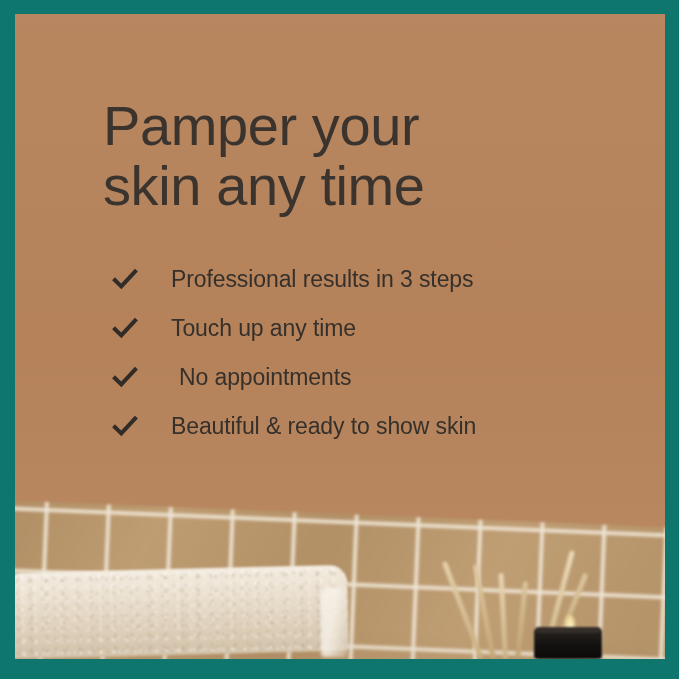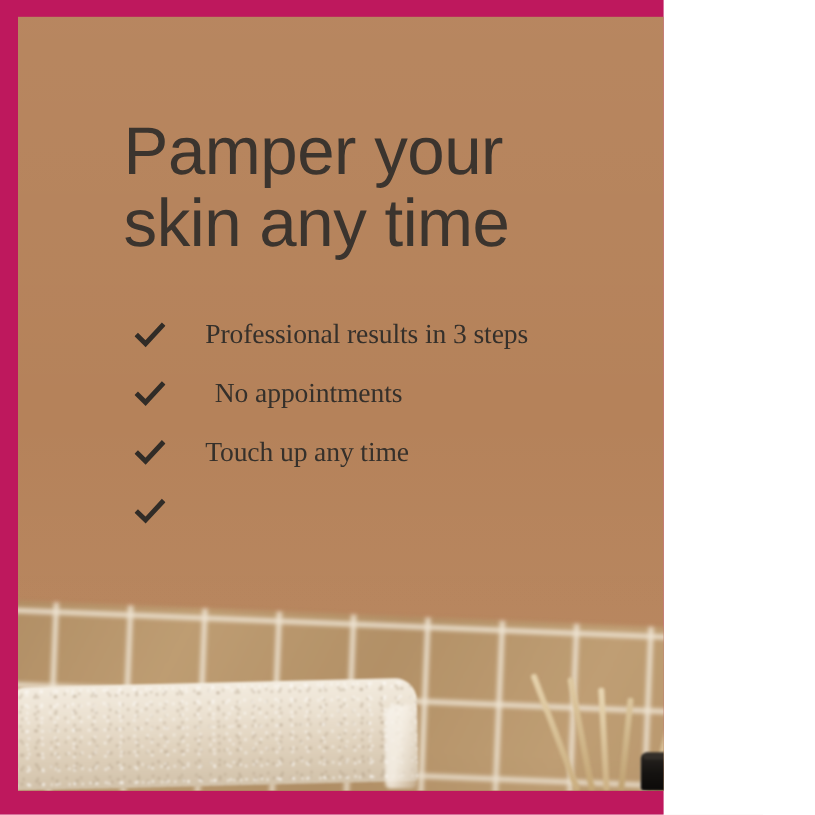--- a/index.html
+++ b/index.html
@@ -9,23 +9,23 @@
   }
   body {
     width: 679px;
     height: 679px;
     font-family: "Liberation Sans", sans-serif;
     overflow: hidden;
   }
 
   #poster {
     position: relative;
-    width: 553px;
+    width: 679px;
     height: 679px;
-    background: #be185d;
+    background: #0f766e;
     overflow: hidden;
   }
 
   
   #panel {
     position: absolute;
     left: 15px;
     top: 14px;
     width: 650px;
     height: 645px;
@@ -87,21 +87,20 @@
   .bullet-label {
     position: absolute;
     left: 68px;
     top: 50%;
     transform: translateY(-50%);
     color: #35302b;
     font-size: 23px;
     font-weight: 400;
     letter-spacing: -0.1px;
     white-space: nowrap;
-    font-family: Liberation Serif, serif;
   }
   .bullet.indent .bullet-label { left: 76px; }
 
   
   #photo {
     position: absolute;
     left: 0;
     bottom: 0;
     width: 650px;
     height: 180px;
@@ -282,44 +281,45 @@
       <div class="bullet">
         <span class="check">
           <svg viewBox="0 0 26 26" xmlns="http://www.w3.org/2000/svg">
             <path d="M3 14.2 L9.3 20.4 L23 5.6" fill="none" stroke="#312c27" stroke-width="4.1" stroke-linecap="square" stroke-linejoin="miter"></path>
           </svg>
         </span>
         <span class="bullet-label">Professional results in 3 steps</span>
       </div>
 
 
+      <div class="bullet">
+        <span class="check">
+          <svg viewBox="0 0 26 26" xmlns="http://www.w3.org/2000/svg">
+            <path d="M3 14.2 L9.3 20.4 L23 5.6" fill="none" stroke="#312c27" stroke-width="4.1" stroke-linecap="square" stroke-linejoin="miter"></path>
+          </svg>
+        </span>
+        <span class="bullet-label">Touch up any time</span>
+      </div>
+
       <div class="bullet indent">
         <span class="check">
           <svg viewBox="0 0 26 26" xmlns="http://www.w3.org/2000/svg">
             <path d="M3 14.2 L9.3 20.4 L23 5.6" fill="none" stroke="#312c27" stroke-width="4.1" stroke-linecap="square" stroke-linejoin="miter"></path>
           </svg>
         </span>
         <span class="bullet-label">No appointments</span>
       </div>
 
       <div class="bullet">
         <span class="check">
           <svg viewBox="0 0 26 26" xmlns="http://www.w3.org/2000/svg">
             <path d="M3 14.2 L9.3 20.4 L23 5.6" fill="none" stroke="#312c27" stroke-width="4.1" stroke-linecap="square" stroke-linejoin="miter"></path>
           </svg>
         </span>
-        <span class="bullet-label">Touch up any time</span>
-      </div>
-
-      <div class="bullet">
-        <span class="check">
-          <svg viewBox="0 0 26 26" xmlns="http://www.w3.org/2000/svg">
-            <path d="M3 14.2 L9.3 20.4 L23 5.6" fill="none" stroke="#312c27" stroke-width="4.1" stroke-linecap="square" stroke-linejoin="miter"></path>
-          </svg>
-        </span>
+        <span class="bullet-label">Beautiful &amp; ready to show skin</span>
       </div>
 
     </div>
 
     <div id="photo">
 
       <div id="tilewall">
         <div id="tiletone"></div>
         <div id="tilegrid"></div>
         <div id="tileshade"></div>

